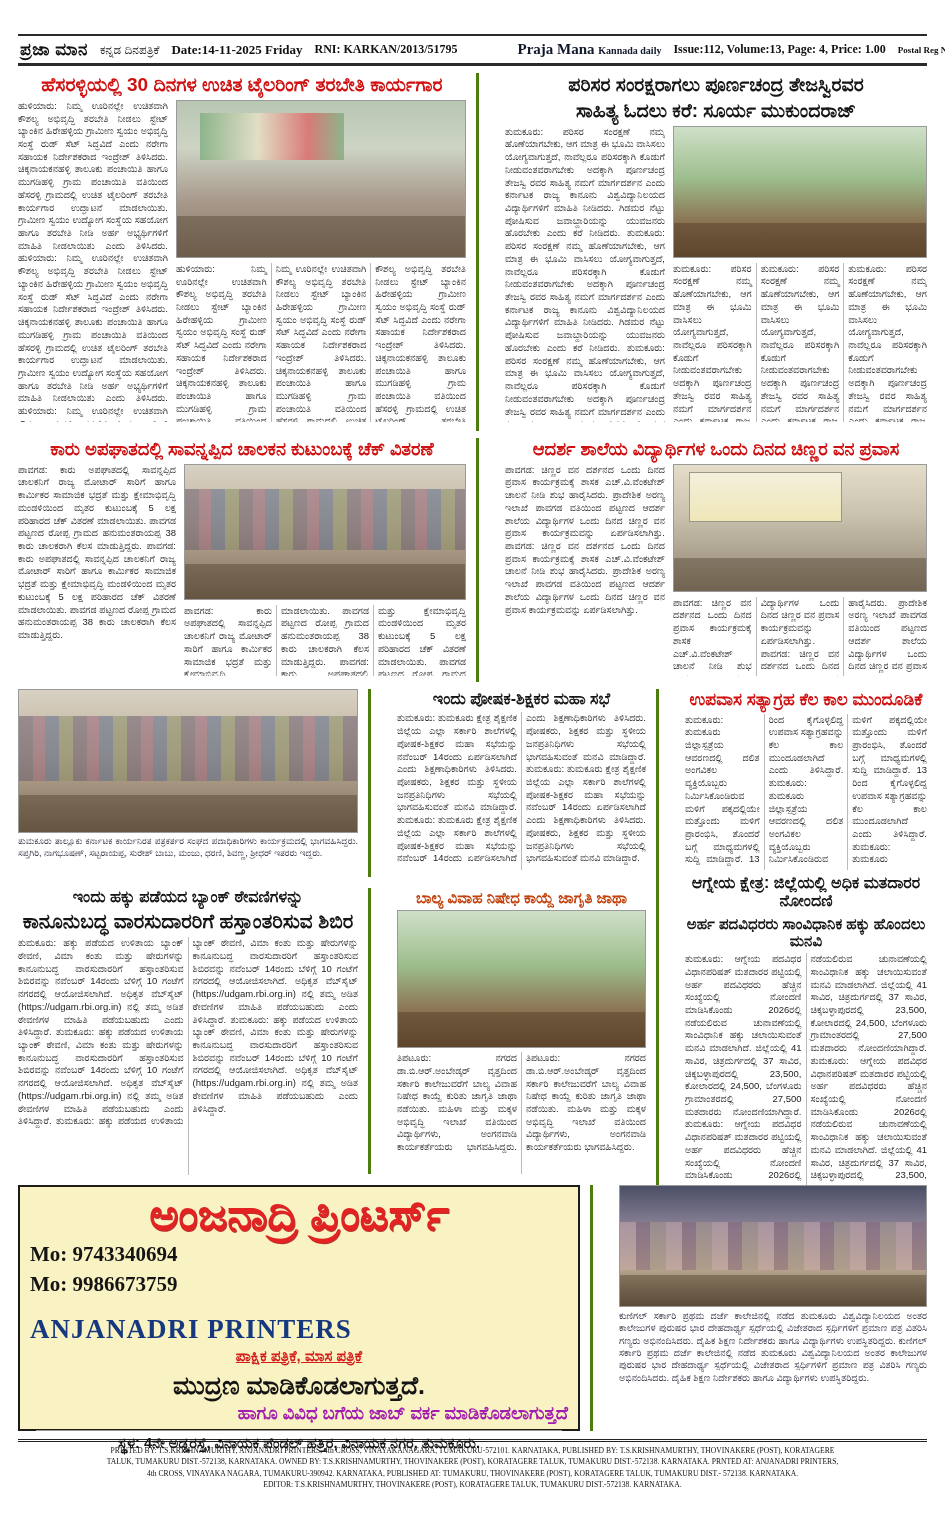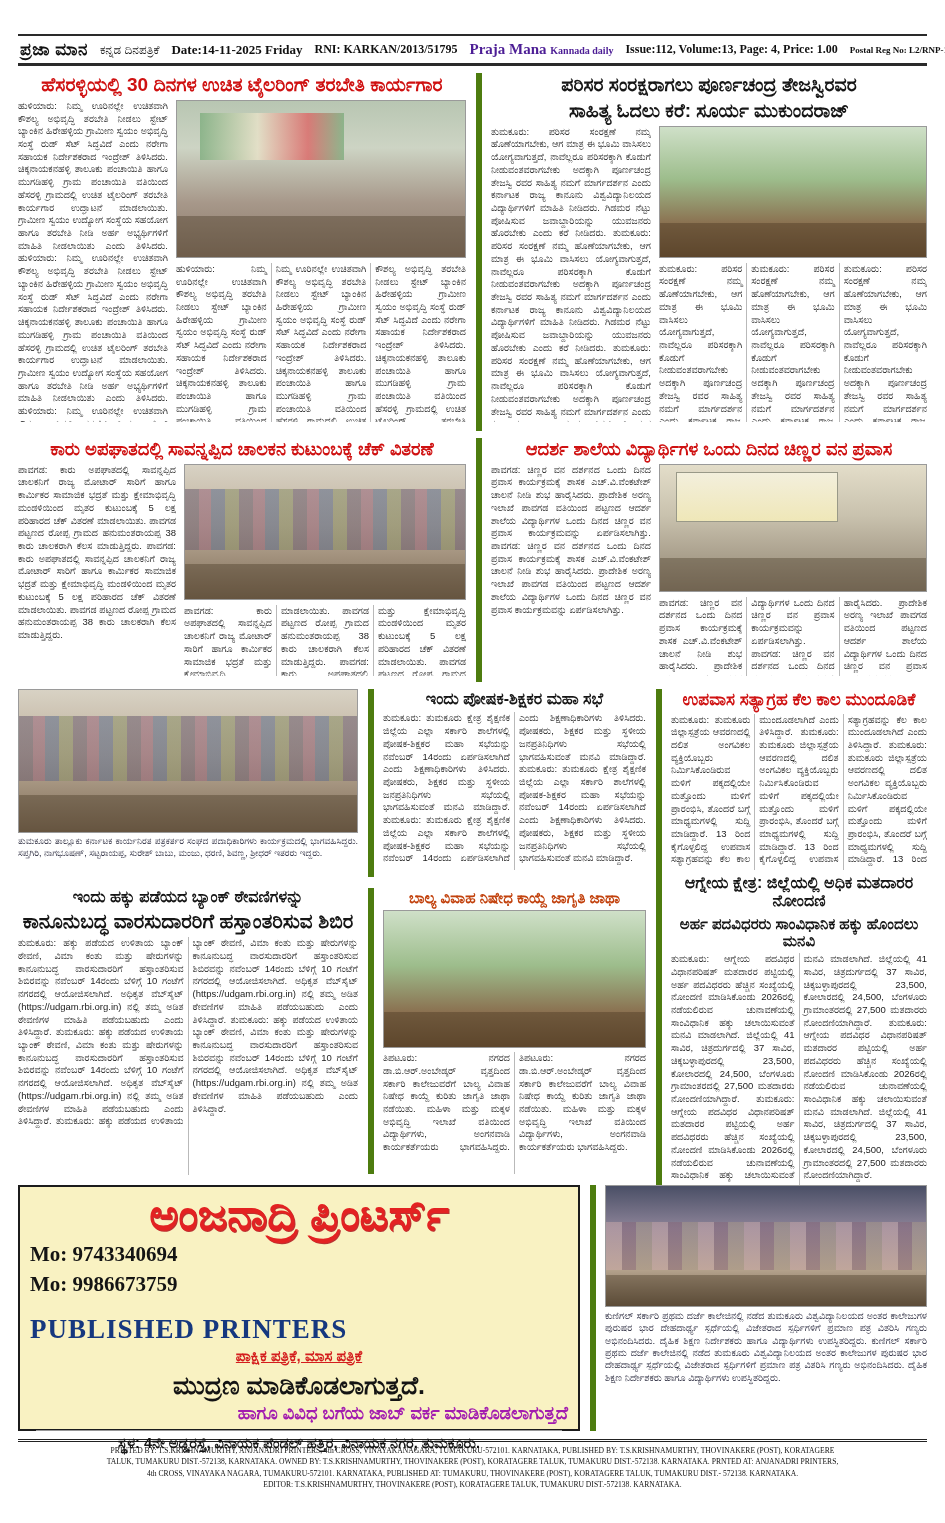--- a/index.html
+++ b/index.html
@@ -7,28 +7,28 @@
   body { width:945px; height:1523px; font-family:"Liberation Sans","DejaVu Sans",sans-serif; }
   .page { width:945px; height:1523px; background:#ffffff; padding:34px 18px 0 18px; overflow:hidden; }
 
   
   .masthead { border-top:2px solid #2a2a2a; border-bottom:3px solid #2a2a2a;
               height:32px; display:flex; align-items:center; gap:12px; padding:2px 2px; }
   .mh-logo { font-size:17px; font-weight:bold; color:#111; letter-spacing:.5px; white-space:nowrap; }
   .mh-tag  { font-size:12px; color:#222; white-space:nowrap; }
   .mh-date { font-size:13px; font-weight:bold; font-family:"Liberation Serif",serif; color:#111; white-space:nowrap; }
   .mh-rni  { font-size:12px; font-weight:bold; font-family:"Liberation Serif",serif; color:#111; white-space:nowrap; }
-  .mh-title { font-size:15px; font-weight:bold; font-family:"Liberation Serif",serif; color:#4c1d95; white-space:nowrap; }
+  .mh-title { font-size:15px; font-weight:bold; font-family:"Liberation Serif",serif; color:#0f172a; white-space:nowrap;margin-left:48px; }
   .mh-title small { font-size:10px; }
   .mh-issue { font-size:12px; font-weight:bold; font-family:"Liberation Serif",serif; color:#111; white-space:nowrap; }
   .mh-postal { font-size:9px; font-weight:bold; font-family:"Liberation Serif",serif; color:#111; white-space:nowrap; }
 
   
   .row { display:flex; gap:10px; margin-top:7px; }
-  .sep { border-left:6px solid #4d7c0f; padding-left:9px; }
+  .sep { border-left:3px solid #4d7c0f; padding-left:26px; }
   .hl { text-align:center; font-weight:bold; line-height:1.15; margin:1px 0 4px 0; }
   .hl-red  { color:#cf1111; }
   .hl-blk  { color:#161616; }
   .hl-blue { color:#c2410c; }
   .bt { font-size:9.5px; line-height:1.34; text-align:justify; color:#1c1c1c; overflow:hidden;
         word-break:break-word; }
   .cols2 { column-count:2; column-gap:9px; column-rule:1px solid #b9b9b9; }
   .cols3 { column-count:3; column-gap:9px; column-rule:1px solid #b9b9b9; }
   .leadcol { overflow:hidden; }
   .caption { font-size:9px; line-height:1.3; color:#26263a; text-align:justify; overflow:hidden; margin-top:3px; }
@@ -171,34 +171,34 @@
   </div>
 
   <div class="row" style="height:246px;">
     <div class="ad">
       <div class="ad-title">ಅಂಜನಾದ್ರಿ ಪ್ರಿಂಟರ್ಸ್</div>
       <div class="ad-midrow">
         <div>
           <div class="ad-mo">Mo: 9743340694</div>
           <div class="ad-mo">Mo: 9986673759</div>
         </div>
-        <div class="ad-en">PUBLISHED PRINTERS</div>
+        <div class="ad-en">ANJANADRI PRINTERS</div>
       </div>
       <div class="ad-red-sm">ಪಾಕ್ಷಿಕ ಪತ್ರಿಕೆ, ಮಾಸ ಪತ್ರಿಕೆ</div>
       <div class="ad-big">ಮುದ್ರಣ ಮಾಡಿಕೊಡಲಾಗುತ್ತದೆ.</div>
       <div class="ad-med">ಹಾಗೂ ವಿವಿಧ ಬಗೆಯ ಜಾಬ್ ವರ್ಕ ಮಾಡಿಕೊಡಲಾಗುತ್ತದೆ</div>
       <div class="ad-divider"></div>
       <div class="ad-loc">ಸ್ಥಳ: 4ನೇ ಅಡ್ಡರಸ್ತೆ, ವಿನಾಯಕ ಪೆಂಡಲ್ ಹತ್ತಿರ, ವಿನಾಯಕ ನಗರ, ತುಮಕೂರು.</div>
     </div>
     <div class="sep" style="flex:1;">
       <div class="photo ph-stage" style="height:122px;"></div>
       <div class="caption" style="height:114px; font-size:9.5px;">ಕುಣಿಗಲ್ ಸರ್ಕಾರಿ ಪ್ರಥಮ ದರ್ಜೆ ಕಾಲೇಜಿನಲ್ಲಿ ನಡೆದ ತುಮಕೂರು ವಿಶ್ವವಿದ್ಯಾನಿಲಯದ ಅಂತರ ಕಾಲೇಜುಗಳ ಪುರುಷರ ಭಾರ ದೇಹದಾರ್ಢ್ಯ ಸ್ಪರ್ಧೆಯಲ್ಲಿ ವಿಜೇತರಾದ ಸ್ಪರ್ಧಿಗಳಿಗೆ ಪ್ರಮಾಣ ಪತ್ರ ವಿತರಿಸಿ ಗಣ್ಯರು ಅಭಿನಂದಿಸಿದರು. ದೈಹಿಕ ಶಿಕ್ಷಣ ನಿರ್ದೇಶಕರು ಹಾಗೂ ವಿದ್ಯಾರ್ಥಿಗಳು ಉಪಸ್ಥಿತರಿದ್ದರು. ಕುಣಿಗಲ್ ಸರ್ಕಾರಿ ಪ್ರಥಮ ದರ್ಜೆ ಕಾಲೇಜಿನಲ್ಲಿ ನಡೆದ ತುಮಕೂರು ವಿಶ್ವವಿದ್ಯಾನಿಲಯದ ಅಂತರ ಕಾಲೇಜುಗಳ ಪುರುಷರ ಭಾರ ದೇಹದಾರ್ಢ್ಯ ಸ್ಪರ್ಧೆಯಲ್ಲಿ ವಿಜೇತರಾದ ಸ್ಪರ್ಧಿಗಳಿಗೆ ಪ್ರಮಾಣ ಪತ್ರ ವಿತರಿಸಿ ಗಣ್ಯರು ಅಭಿನಂದಿಸಿದರು. ದೈಹಿಕ ಶಿಕ್ಷಣ ನಿರ್ದೇಶಕರು ಹಾಗೂ ವಿದ್ಯಾರ್ಥಿಗಳು ಉಪಸ್ಥಿತರಿದ್ದರು.</div>
     </div>
   </div>
 
   <div class="footer">
     <div>PRINTED BY: T.S.KRISHNAMURTHY, ANJANADRI PRINTERS, 4th CROSS, VINAYAKANAGARA, TUMAKURU-572101. KARNATAKA, PUBLISHED BY: T.S.KRISHNAMURTHY, THOVINAKERE (POST), KORATAGERE</div>
     <div>TALUK, TUMAKURU DIST.-572138, KARNATAKA. OWNED BY: T.S.KRISHNAMURTHY, THOVINAKERE (POST), KORATAGERE TALUK, TUMAKURU DIST.-572138. KARNATAKA. PRNTED AT: ANJANADRI PRINTERS,</div>
-    <div>4th CROSS, VINAYAKA NAGARA, TUMAKURU-572101. KARNATAKA, PUBLISHED AT: TUMAKURU, THOVINAKERE (POST), KORATAGERE TALUK, TUMAKURU DIST.- 572138. KARNATAKA.</div>
+    <div>4th CROSS, VINAYAKA NAGARA, TUMAKURU-390942. KARNATAKA, PUBLISHED AT: TUMAKURU, THOVINAKERE (POST), KORATAGERE TALUK, TUMAKURU DIST.- 572138. KARNATAKA.</div>
     <div>EDITOR: T.S.KRISHNAMURTHY, THOVINAKERE (POST), KORATAGERE TALUK, TUMAKURU DIST.-572138. KARNATAKA.</div>
   </div>
 
 </div>
 
 </body></html>

